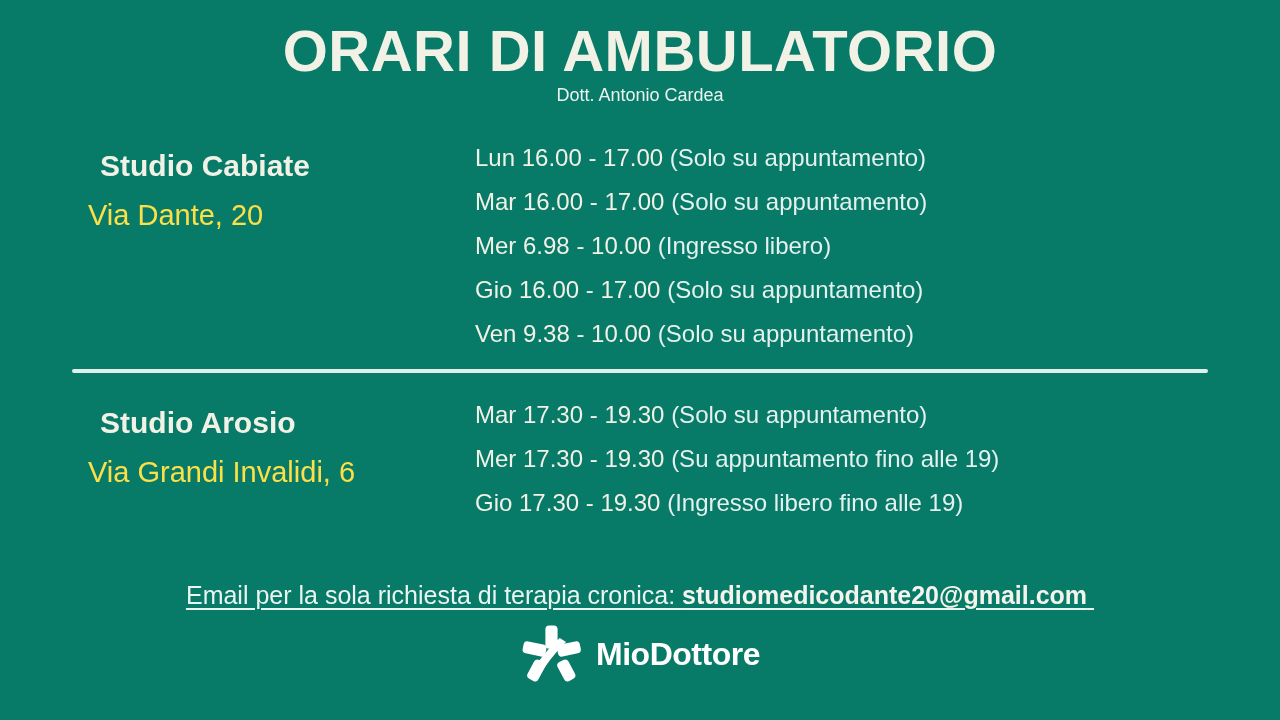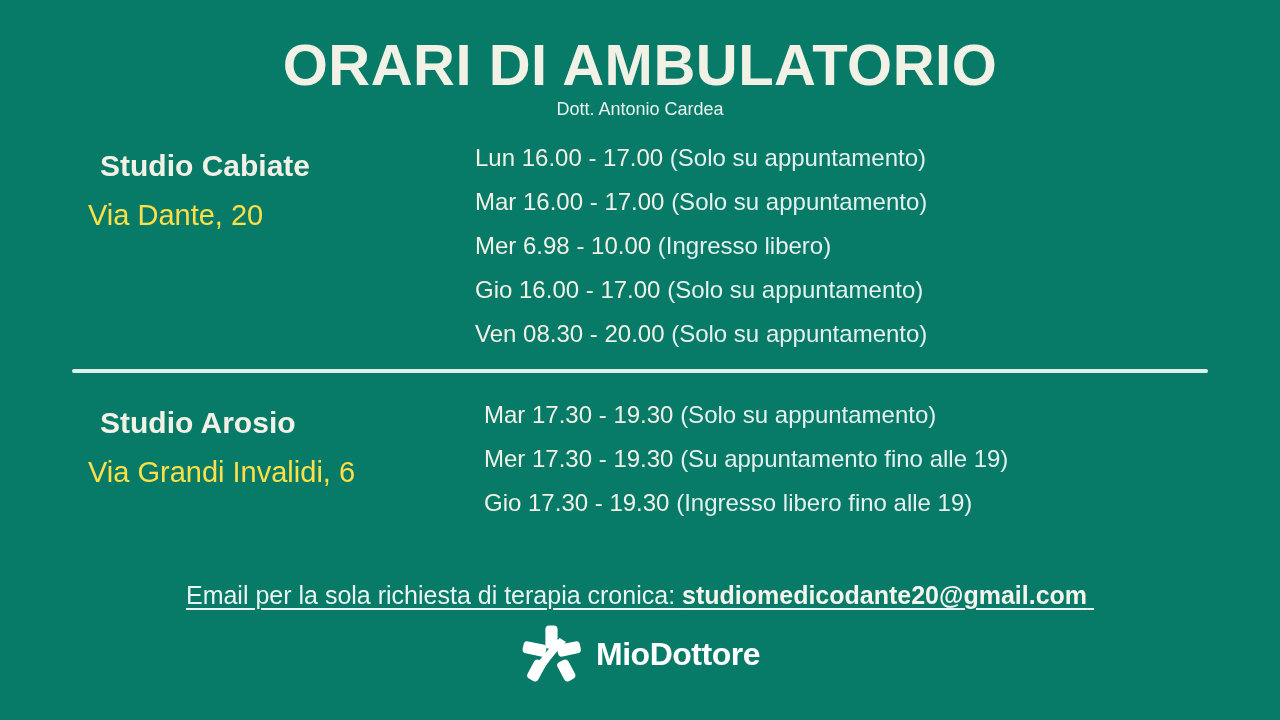--- a/index.html
+++ b/index.html
@@ -18,21 +18,21 @@
   .poster {
     position: relative;
     width: 1280px;
     height: 720px;
     background: #087a68;
     box-sizing: border-box;
   }
 
   
   .header {
-    padding-top: 34px;
+    padding-top: 20px;
     text-align: center;
   }
   .main-title {
     margin: 0;
     font-size: 58px;
     font-weight: 700;
     letter-spacing: 0.5px;
     line-height: 1.06;
     color: #f1f1e6;
     text-transform: uppercase;
@@ -47,21 +47,21 @@
 
   
   .section {
     position: absolute;
     left: 0;
     width: 1280px;
     display: flex;
     align-items: flex-start;
   }
   #section-cabiate { top: 136px; }
-  #section-arosio  { top: 393px; gap: 9px; }
+  #section-arosio  { top: 393px; }
 
   .studio-col {
     width: 440px;
     padding-left: 88px;
     box-sizing: border-box;
     flex: 0 0 440px;
   }
   .studio-name {
     font-size: 30px;
     font-weight: 700;
@@ -182,21 +182,21 @@
       </div>
       <div class="hour-row">
         <span class="hour-slot">Mer 6.98 - 10.00</span>
         <span class="hour-note">(Ingresso libero)</span>
       </div>
       <div class="hour-row">
         <span class="hour-slot">Gio 16.00 - 17.00</span>
         <span class="hour-note">(Solo su appuntamento)</span>
       </div>
       <div class="hour-row">
-        <span class="hour-slot">Ven 08.30 - 20.00</span>
+        <span class="hour-slot">Ven 9.38 - 10.00</span>
         <span class="hour-note">(Solo su appuntamento)</span>
       </div>
     </div>
   </div>
 
   <div class="divider"></div>
 
   <div class="section" id="section-arosio">
     <div class="studio-col">
       <div class="studio-name">Studio Arosio</div>

